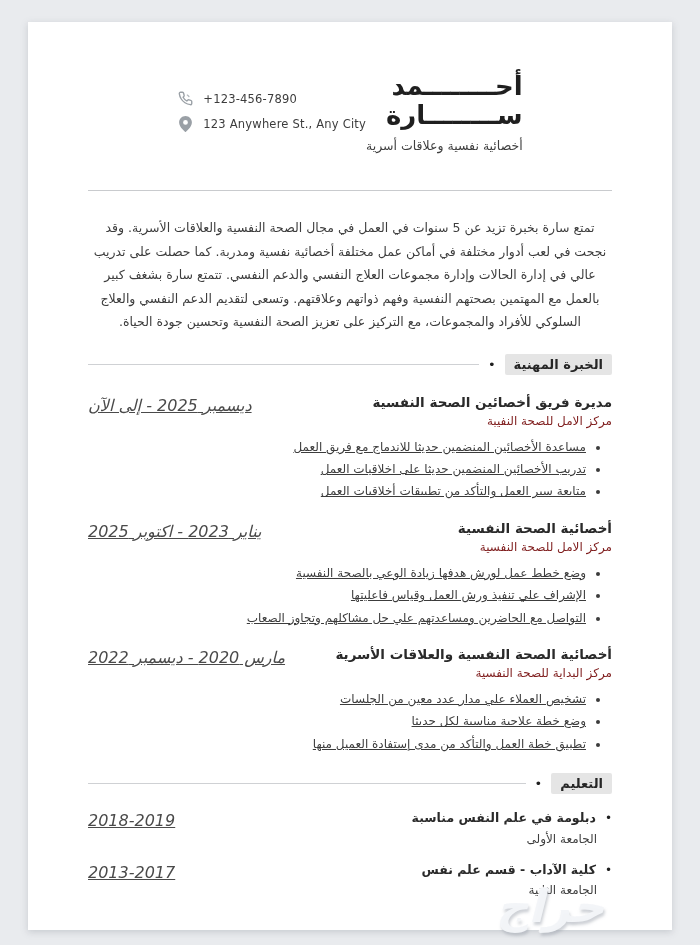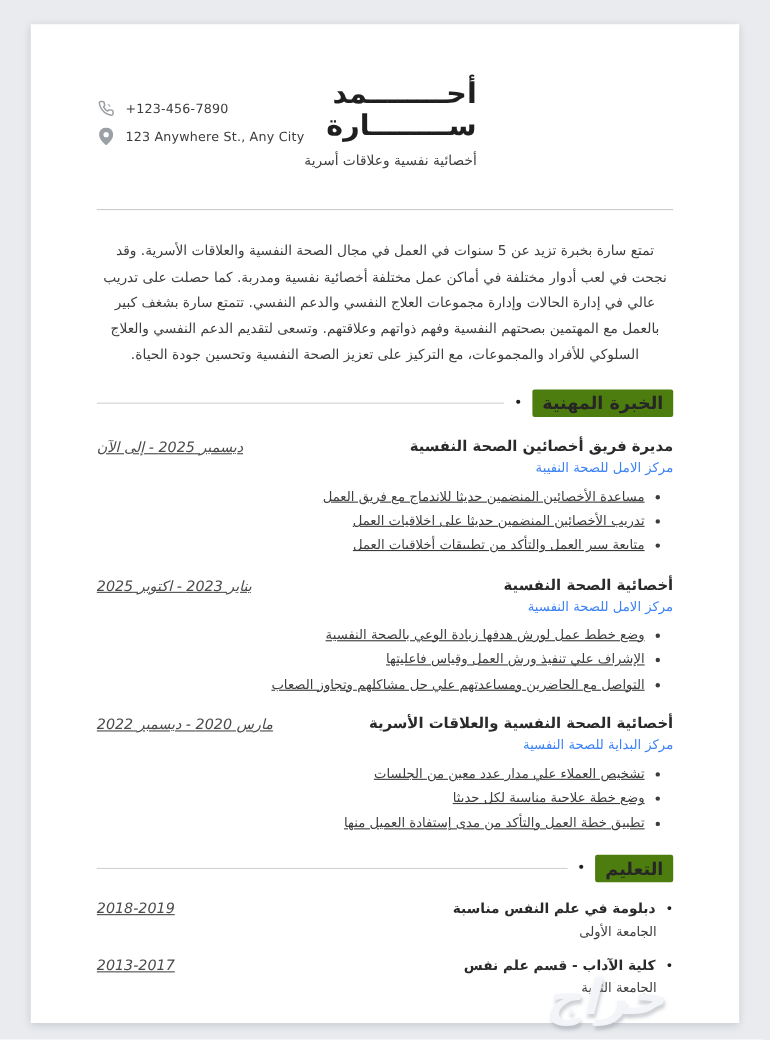--- a/index.html
+++ b/index.html
@@ -12,49 +12,49 @@
   }
   .page {
     position: absolute;
     left: 28px; top: 22px;
     width: 644px; height: 908px;
     background: #ffffff;
     box-shadow: 0 2px 7px rgba(120,126,136,0.30);
     padding: 50px 60px 0 60px;
   }
   
-  .header { display: flex; justify-content: flex-start; align-items: flex-start; }
+  .header { display: flex; justify-content: center; align-items: flex-start; }
   .contact { margin-top: 14px; }
   .contact-row { display: flex; align-items: center; gap: 10px; height: 25px; }
   .contact-row .txt { font-size: 11.5px; color: #3c3c3c; letter-spacing: 0.2px; }
   .cicon { width: 16px; height: 16px; display: flex; align-items: center; justify-content: center; }
   .cicon svg { display: block; }
   .name-block { text-align: right; direction: rtl; }
   .name { font-size: 26px; font-weight: bold; color: #1f1f1f; line-height: 1.1; }
   .subtitle { margin-top: 9px; font-size: 12.5px; color: #3f3f3f; }
   
   .divider { height: 1px; background: #c9cbce; margin-top: 37px; }
   
   .summary {
     direction: rtl; text-align: center;
     font-size: 12.5px; color: #3d3d3d; line-height: 1.88;
     margin-top: 25px;
   }
   
   .sec-header { display: flex; direction: rtl; align-items: center; gap: 9px; margin-top: 20px; }
-  .sec-label { background: #4d7c0f; padding: 3px 9px; font-weight: bold; font-size: 16px; color: #262626; border-radius: 2px; }
+  .sec-label { background: #e5e5e5; padding: 3px 9px; font-weight: bold; font-size: 13px; color: #262626; border-radius: 2px; }
   .sec-bullet { font-size: 13px; color: #1f1f1f; line-height: 1; }
   .sec-line { flex: 1; height: 1px; background: #cfd1d4; }
   
   .job { position: relative; margin-top: 19px; padding-left: 145px; direction: rtl; text-align: right; }
   .job-title { font-size: 13.5px; font-weight: bold; color: #2a2a2a; }
-  .job-company { font-size: 12px; color: #3b82f6; margin-top: 4px; }
+  .job-company { font-size: 12px; color: #7f1d1d; margin-top: 4px; }
   .dates {
     position: absolute; left: 0; top: 2px;
-    font-size: 13px; font-style: italic; text-decoration: underline;
+    font-size: 16px; font-style: italic; text-decoration: underline;
     color: #4a4a4a; direction: rtl; white-space: nowrap;
   }
   .job ul { margin: 11px 0 0 0; padding: 0 26px 0 0; list-style: disc; }
   .job li { font-size: 12px; color: #3c3c3c; line-height: 1.45; margin-bottom: 5px; text-decoration: underline; }
   
   .edu { position: relative; margin-top: 15px; padding-left: 145px; direction: rtl; text-align: right; }
   .edu-line { display: flex; gap: 9px; align-items: baseline; }
   .edu-bullet { font-size: 12px; color: #1f1f1f; }
   .edu-degree { font-size: 12.5px; font-weight: bold; color: #2a2a2a; line-height: 1.4; }
   .edu-school { font-size: 12px; color: #3e3e3e; margin-right: 15px; margin-top: 5px; }

